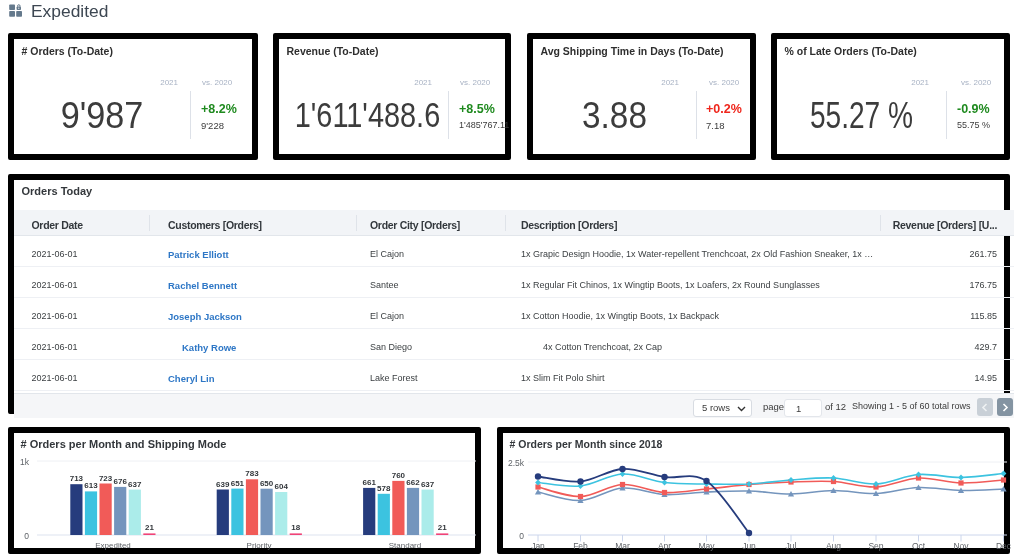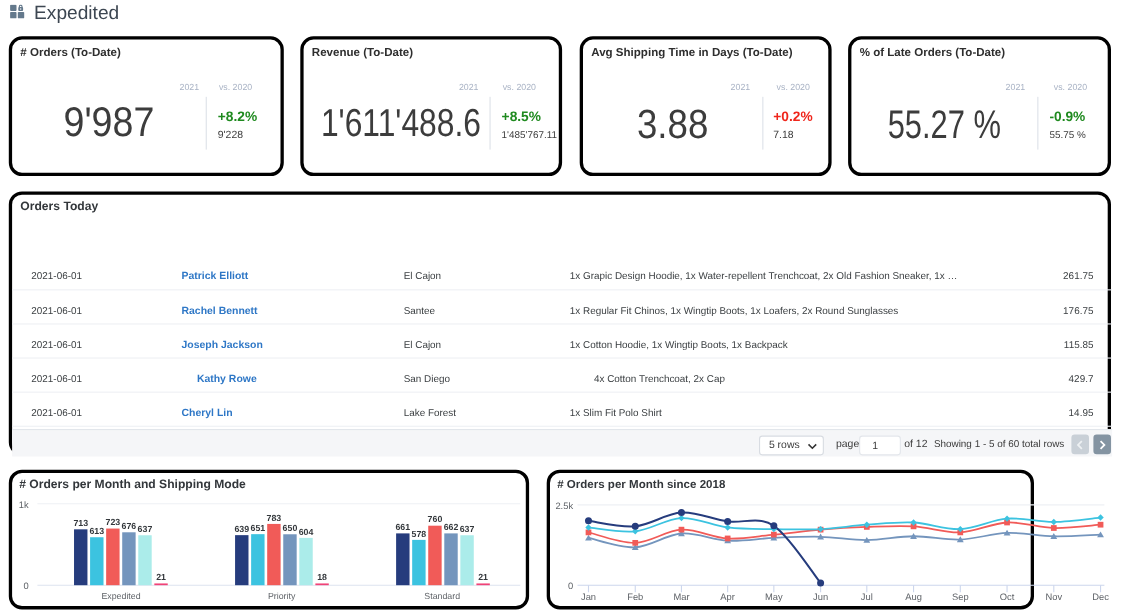--- a/index.html
+++ b/index.html
@@ -1,19 +1,19 @@
 <!DOCTYPE html>
 <html><head>
 <meta charset="utf-8">
 <style>
   * { margin:0; padding:0; box-sizing:border-box; }
   html,body { width:1024px; height:559px; background:#ffffff; overflow:hidden;
     font-family:"Liberation Sans", sans-serif; }
   .abs { position:absolute; }
-  .card { position:absolute; background:#fff; border:3px solid #000000; border-radius:12px; }
+  .card { position:absolute; background:#fff; border:6px solid #000000; border-radius:2px; }
   .kpi-title { position:absolute; left:7.5px; top:6px; font-size:10.5px; font-weight:bold; color:#2e2e2e; letter-spacing:0; }
   .yrlab { position:absolute; font-size:8px; color:#a8b2c4; }
   .bignum { position:absolute; font-weight:400; color:#3c3c3c; text-align:center; letter-spacing:0; transform-origin:50% 50%; }
   .divline { position:absolute; width:1px; background:#dde1e8; }
   .pct { position:absolute; font-size:12.5px; font-weight:bold; }
   .prev { position:absolute; font-size:9.5px; color:#3c3c3c; }
   .green { color:#1f8a1f; }
   .red { color:#ef261c; }
   .th { position:absolute; top:9px; font-size:10.5px; font-weight:bold; color:#32373c; letter-spacing:-0.3px; }
   .colsep { position:absolute; top:5px; width:1px; height:16px; background:#dfe3e9; }
@@ -70,20 +70,31 @@
   <div class="yrlab" style="left:184px;top:38.5px;">vs. 2020</div>
   <div class="divline" style="left:169px;top:52px;height:48px;"></div>
   <div class="bignum" style="left:0px;top:56.1px;width:169px;font-size:36.3px;transform:scaleX(0.774);">55.27 %</div>
   <div class="pct green" style="left:180px;top:63px;">-0.9%</div>
   <div class="prev" style="left:180px;top:81px;font-size:9px;">55.75 %</div>
 </div>
 
 <div class="card" style="left:8px;top:174px;width:1002px;height:240px;">
   <div style="position:absolute;left:7.5px;top:4.5px;font-size:11px;font-weight:bold;color:#33373b;">Orders Today</div>
 
+  <div style="position:absolute;left:0;top:30px;width:1000px;height:26px;background:#f2f4f7;border-bottom:1px solid #e2e6eb;">
+    <div class="th" style="left:17.5px;">Order Date</div>
+    <div class="th" style="left:154px;">Customers [Orders]</div>
+    <div class="th" style="left:356px;">Order City [Orders]</div>
+    <div class="th" style="left:507px;">Description [Orders]</div>
+    <div class="th" style="right:17px;">Revenue [Orders] [U...</div>
+    <div class="colsep" style="left:135px;"></div>
+    <div class="colsep" style="left:342px;"></div>
+    <div class="colsep" style="left:491px;"></div>
+    <div class="colsep" style="left:866px;"></div>
+  </div>
 
   <div class="trow" style="top:56px;">
     <div class="td" style="left:17.5px;">2021-06-01</div>
     <div class="td link" style="left:154px;">Patrick Elliott</div>
     <div class="td" style="left:356px;">El Cajon</div>
     <div class="td" style="left:507px;width:356px;overflow:hidden;text-overflow:ellipsis;">1x Grapic Design Hoodie, 1x Water-repellent Trenchcoat, 2x Old Fashion Sneaker, 1x Premium Leather Belt</div>
     <div class="td" style="right:17px;">261.75</div>
   </div>
   <div class="trow" style="top:87px;">
     <div class="td" style="left:17.5px;">2021-06-01</div>
@@ -188,21 +199,21 @@
       <text x="16" y="106.5">0</text>
     </g>
     <g font-size="8px" fill="#5f6368" text-anchor="middle">
       <text x="100" y="115.5">Expedited</text>
       <text x="246" y="115.5">Priority</text>
       <text x="392" y="115.5">Standard</text>
     </g>
   </svg>
 </div>
 
-<div class="card" style="left:497px;top:427px;width:443px;height:127px;">
+<div class="card" style="left:497px;top:427px;width:513px;height:127px;">
   <div style="position:absolute;left:6.5px;top:5px;font-size:10.5px;font-weight:bold;color:#33373b;"># Orders per Month since 2018</div>
   <svg style="position:absolute;left:-1px;top:-1px;" width="511" height="125" viewBox="0 0 511 125">
     <line x1="26" y1="30" x2="505" y2="30" stroke="#eef0f4" stroke-width="1"></line>
     <line x1="26" y1="103" x2="505" y2="103" stroke="#ccd6ec" stroke-width="1"></line>
     <g stroke="#ccd6ec" stroke-width="1">
         <line x1="36.0" y1="103" x2="36.0" y2="109.5"></line>
       <line x1="78.5" y1="103" x2="78.5" y2="109.5"></line>
       <line x1="120.5" y1="103" x2="120.5" y2="109.5"></line>
       <line x1="162.5" y1="103" x2="162.5" y2="109.5"></line>
       <line x1="204.5" y1="103" x2="204.5" y2="109.5"></line>

